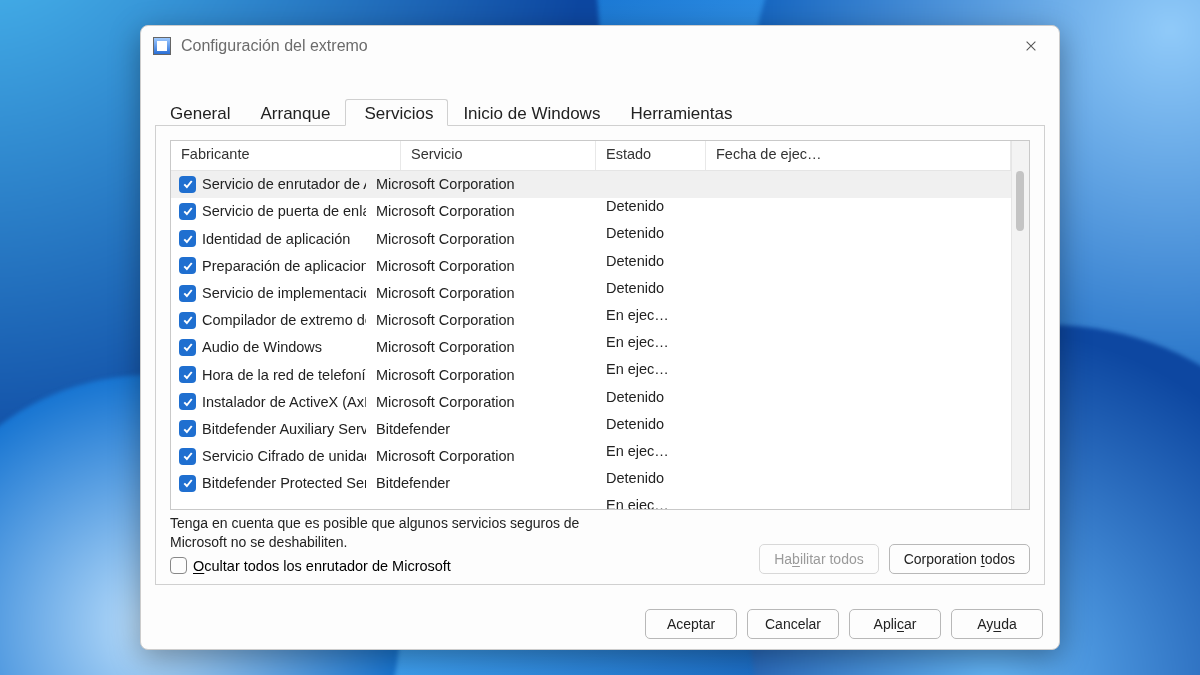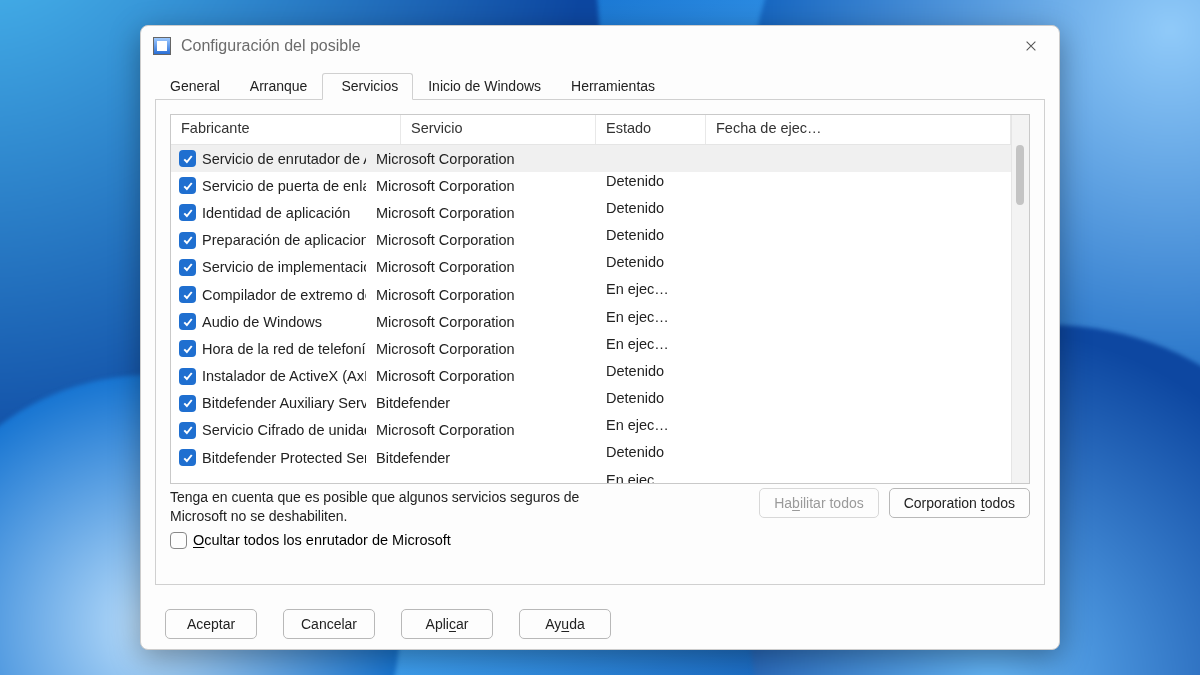--- a/index.html
+++ b/index.html
@@ -22,21 +22,21 @@
     display:flex; flex-direction:column;
   }
   .titlebar { height:40px; display:flex; align-items:center; padding:0 12px; color:#6b6b6b; font-size:16px;}
   .titlebar .app-icon { width:18px; height:18px; margin-right:10px;
     background:linear-gradient(#9ec9ff,#2a6fd6); border:1px solid #666; position:relative;}
   .titlebar .app-icon::after{content:""; position:absolute; inset:3px; background:#fff;}
   .titlebar .close { margin-left:auto; width:32px; height:32px; display:flex; align-items:center;justify-content:center; color:#555; font-size:16px; border-radius:4px;}
 
   .content { flex:1; padding:0 14px 14px 14px; display:flex; flex-direction:column;}
 
-  .tabs { display:flex; gap:0; margin-top:6px; padding-left:0; border-bottom:1px solid #d0d0d0; height:28px; font-size:14px; color:#222;}
+  .tabs { display:flex; gap:0; margin-top:32px; padding-left:0; border-bottom:1px solid #d0d0d0; height:28px; font-size:17px; color:#222;}
   .tab { padding:4px 14px 0 14px; border:1px solid transparent; border-bottom:none; cursor:default;}
   .tab.active { background:#fdfdfd; border:1px solid #d0d0d0; border-bottom:1px solid #fdfdfd; border-radius:3px 3px 0 0; position:relative; top:1px;padding-left:18px;}
   .tab:not(.active){ padding-top:5px;}
 
   .panel { border:1px solid #d0d0d0; border-top:none; flex:1; padding:14px 14px 10px 14px; display:flex; flex-direction:column;}
 
   .listbox { border:1px solid #c9c9c9; background:#fff; height:370px; display:flex; }
   .listwrap{ flex:1; display:flex; flex-direction:column; overflow:hidden;}
   .cols { display:flex; height:30px; border-bottom:1px solid #e5e5e5; font-size:14.5px; color:#333; background:#fff;}
   .col { padding:5px 10px; border-right:1px solid #e8e8e8; overflow:hidden; white-space:nowrap; text-overflow:ellipsis;}
@@ -45,47 +45,47 @@
   .row { display:flex; align-items:center; height:27.2px; font-size:14.5px; color:#222;}
   .row .cell{ padding:0 10px; overflow:hidden; white-space:nowrap; text-overflow:ellipsis;}
   .row .c-name{ width:195px; display:flex; align-items:center; gap:6px; padding-left:8px;}
   .row .c-man{ width:230px;} .row .c-st{width:110px;margin-top:44px;} .row .c-dt{flex:1;}
   .row.sel{ background:#f0f0f0;}
   .chk { width:17px; height:17px; flex:0 0 17px; border-radius:4px; background:#1f6fd0; display:flex; align-items:center;justify-content:center;}
   .chk svg{ width:12px;height:12px; stroke:#fff; stroke-width:2.6; fill:none;}
   .scrollbar{ width:18px; background:#f3f3f3; border-left:1px solid #e5e5e5; position:relative;}
   .thumb{ position:absolute; top:30px; left:4px; width:8px; height:60px; background:#c4c4c4; border-radius:4px;}
 
-  .below { display:flex; margin-top:4px; gap:14px; align-items:flex-start;}
+  .below { display:flex; margin-top:4px; gap:14px; align-items:flex-end;}
   .warn { font-size:14px; color:#222; max-width:430px; line-height:1.35;}
   .hide-ms { display:flex; align-items:center; gap:6px; margin-top:6px; font-size:14.5px;}
   .hide-ms .box{ width:17px;height:17px;border:1.2px solid #888;border-radius:4px;}
 
   .btn { height:30px; padding:0 14px; font-size:14px; border:1px solid #b8b8b8; background:#fdfdfd; border-radius:5px; color:#222;}
   .btn.disabled{ color:#9a9a9a; border-color:#d8d8d8;}
   .btnrow { margin-left:auto; display:flex; gap:10px;}
 
-  .footer { height:50px; display:flex; align-items:center; gap:26px; padding:0 24px;}
+  .footer { height:50px; display:flex; align-items:center; justify-content:flex-end; gap:10px; padding:0 16px;}
   .footer .btn{ min-width:92px;}
 
   
   .u{ text-decoration:underline; text-underline-offset:2px;}
 </style>
 </head>
 <body>
 
 <div class="petal p1"></div>
 <div class="petal p2"></div>
 <div class="petal p3"></div>
 <div class="petal p4"></div>
 
 <div class="window">
   <div class="titlebar">
     <div class="app-icon"></div>
-    <span>Configuración del posible</span>
+    <span>Configuración del extremo</span>
     <div class="close">
       <svg viewBox="0 0 16 16" width="14" height="14">
           <path d="M3 3 L13 13 M13 3 L3 13" stroke="#555" stroke-width="1.2" fill="none"></path>
         </svg>
     </div>
   </div>
 
   <div class="content">
     <div class="tabs">
       <div class="tab">General</div>

